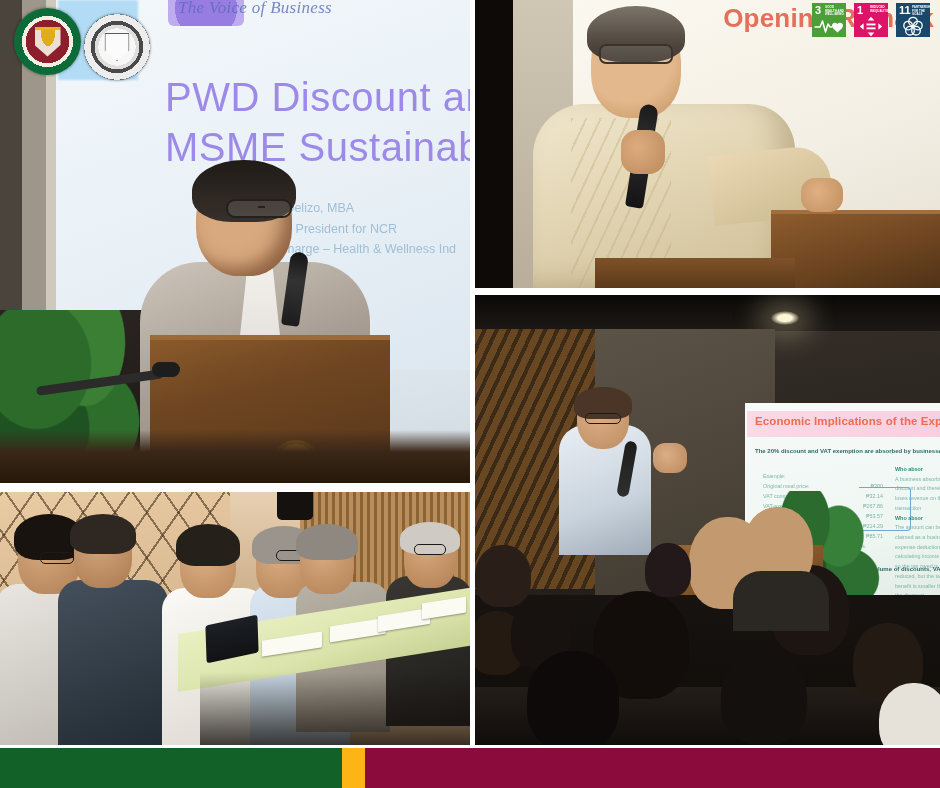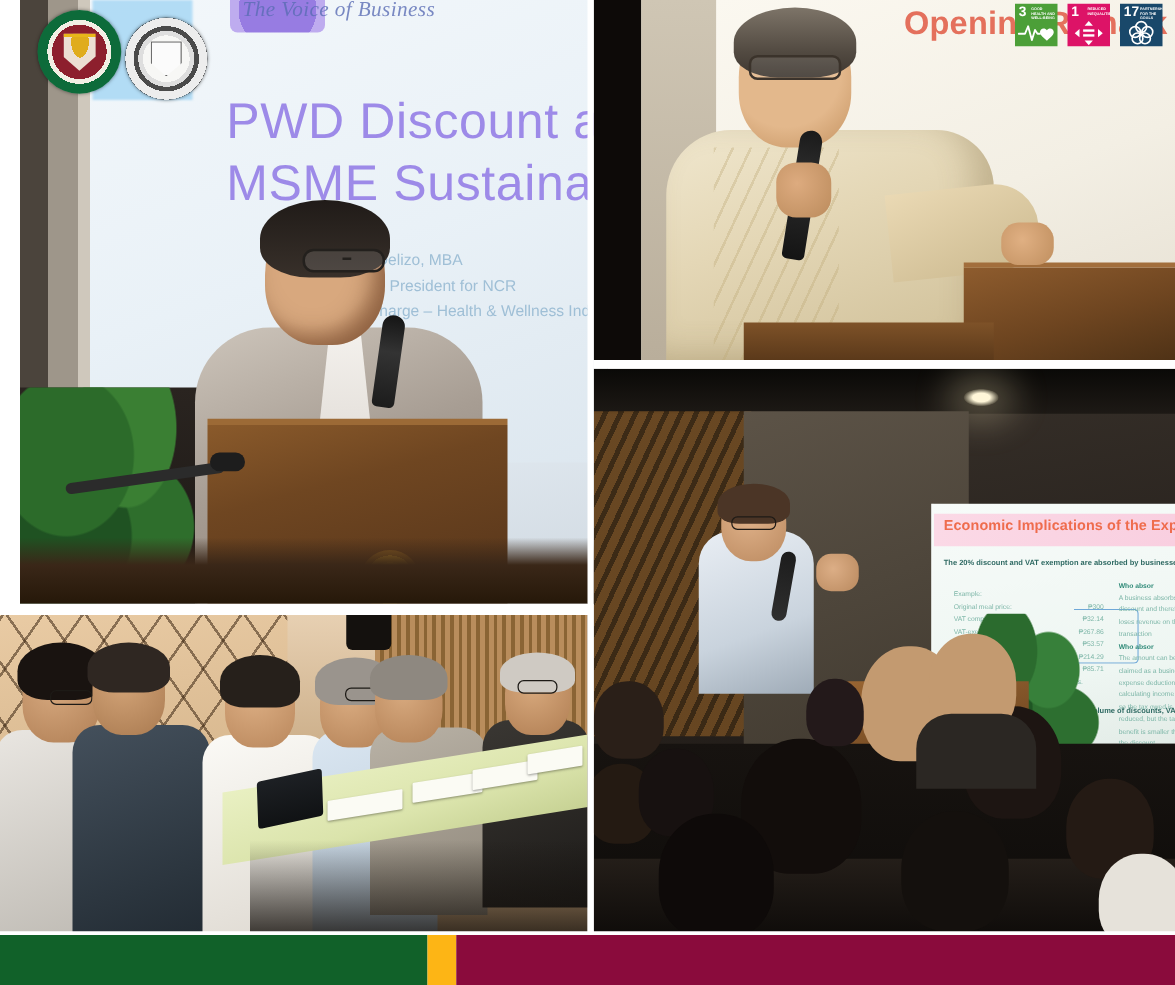--- a/index.html
+++ b/index.html
@@ -8,21 +8,21 @@
     background: #ffffff;
     font-family: "Liberation Sans", sans-serif;
     overflow: hidden;
     position: relative;
   }
   .collage { position: absolute; inset: 0; background: #ffffff; }
 
   .photo { position: absolute; overflow: hidden; background: #2a2018; }
 
   
-  #photo-tl { left: 16px; top: 0; width: 470px; height: 483px; }
+  #photo-tl { left: 0; top: 0; width: 470px; height: 483px; }
   .tl-wall {
     position: absolute; inset: 0;
     background:
       linear-gradient(to right, #4b443c 0 22px, #9e968a 22px 46px, #cfc8bc 46px 62px, rgba(0,0,0,0) 62px),
       linear-gradient(170deg, #dfe9f2 0%, #eef4f9 38%, #e2eaf1 70%, #cfd8e0 100%);
   }
   .tl-screen {
     position: absolute; left: 56px; top: -30px; width: 430px; height: 400px;
     background: linear-gradient(160deg,#f4f8fb 0%, #e9f1f7 55%, #dde7ef 100%);
     filter: blur(0.3px);
@@ -638,21 +638,21 @@
         <rect x="7.5" y="11.4" width="9" height="1.9" fill="#fff"></rect>
         <polygon points="12,0.8 15.3,4.6 8.7,4.6" fill="#fff"></polygon>
         <polygon points="12,20.2 15.3,16.4 8.7,16.4" fill="#fff"></polygon>
         <polygon points="0.8,10.5 4.6,7.2 4.6,13.8" fill="#fff"></polygon>
         <polygon points="23.2,10.5 19.4,7.2 19.4,13.8" fill="#fff"></polygon>
       </svg>
     </div>
   </div>
 
   <div class="sdg" id="sdg-17">
-    <div class="sdg-num">17</div>
+    <div class="sdg-num">11</div>
     <div class="sdg-txt" style="left:16px;">PARTNERSHIPS FOR THE GOALS</div>
     <div class="sdg-ico">
       <svg width="22" height="20" viewBox="0 0 22 20">
         <g fill="none" stroke="#fff" stroke-width="1.3">
           <circle cx="11" cy="5.6" r="4.3"></circle>
           <circle cx="6.1" cy="9.6" r="4.3"></circle>
           <circle cx="15.9" cy="9.6" r="4.3"></circle>
           <circle cx="8" cy="14.7" r="4.3"></circle>
           <circle cx="14" cy="14.7" r="4.3"></circle>
         </g>

